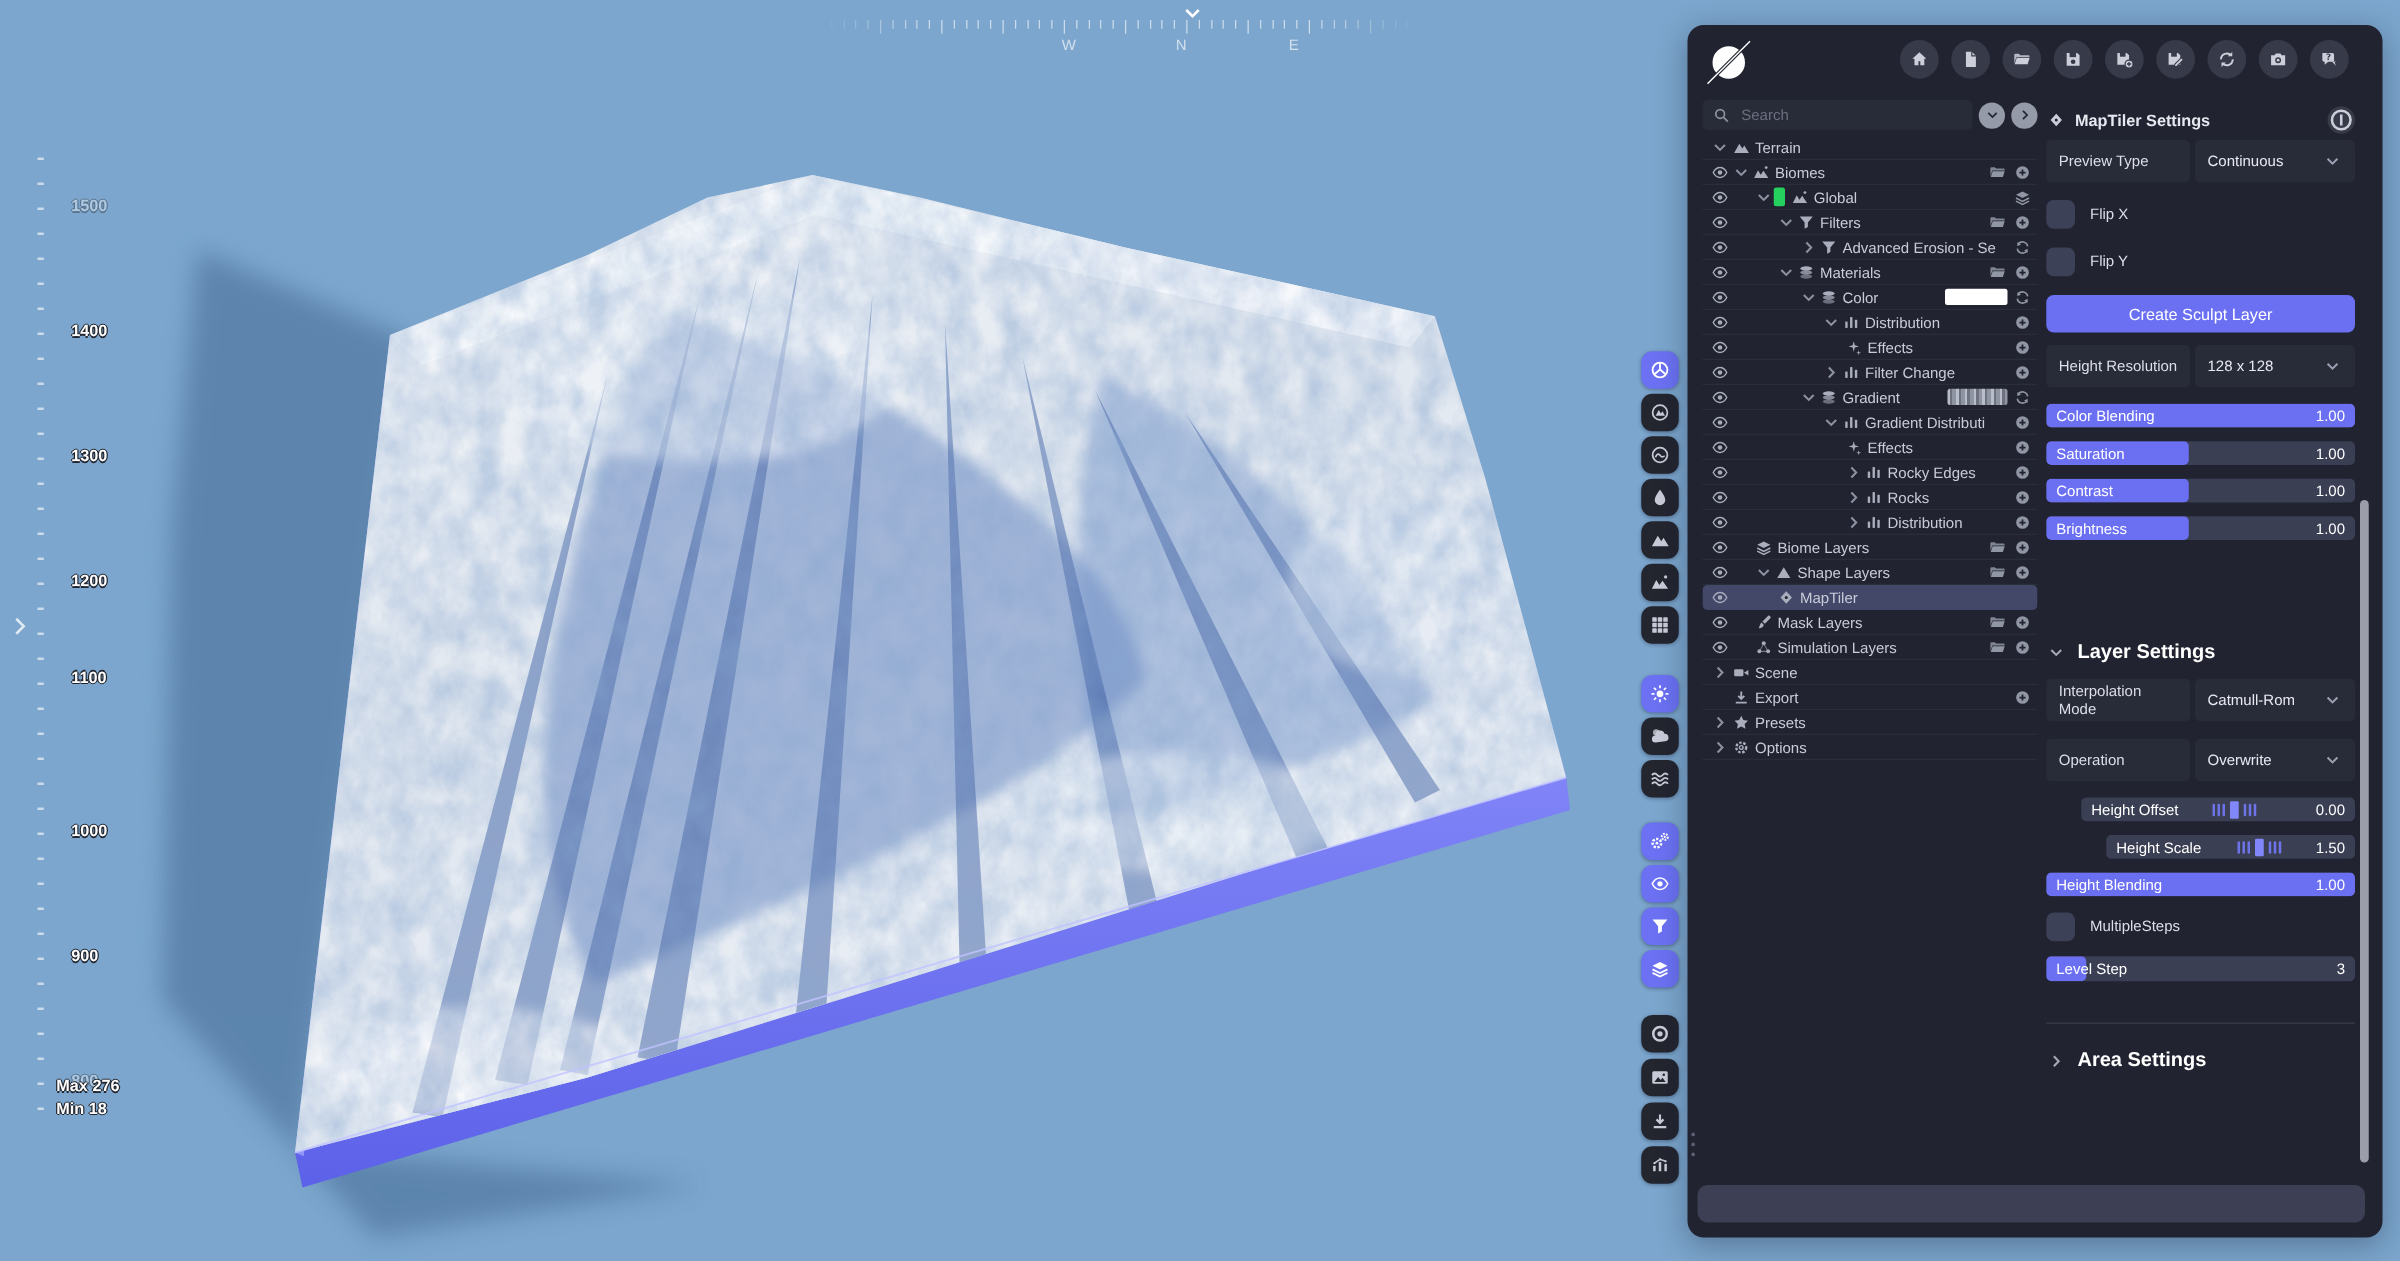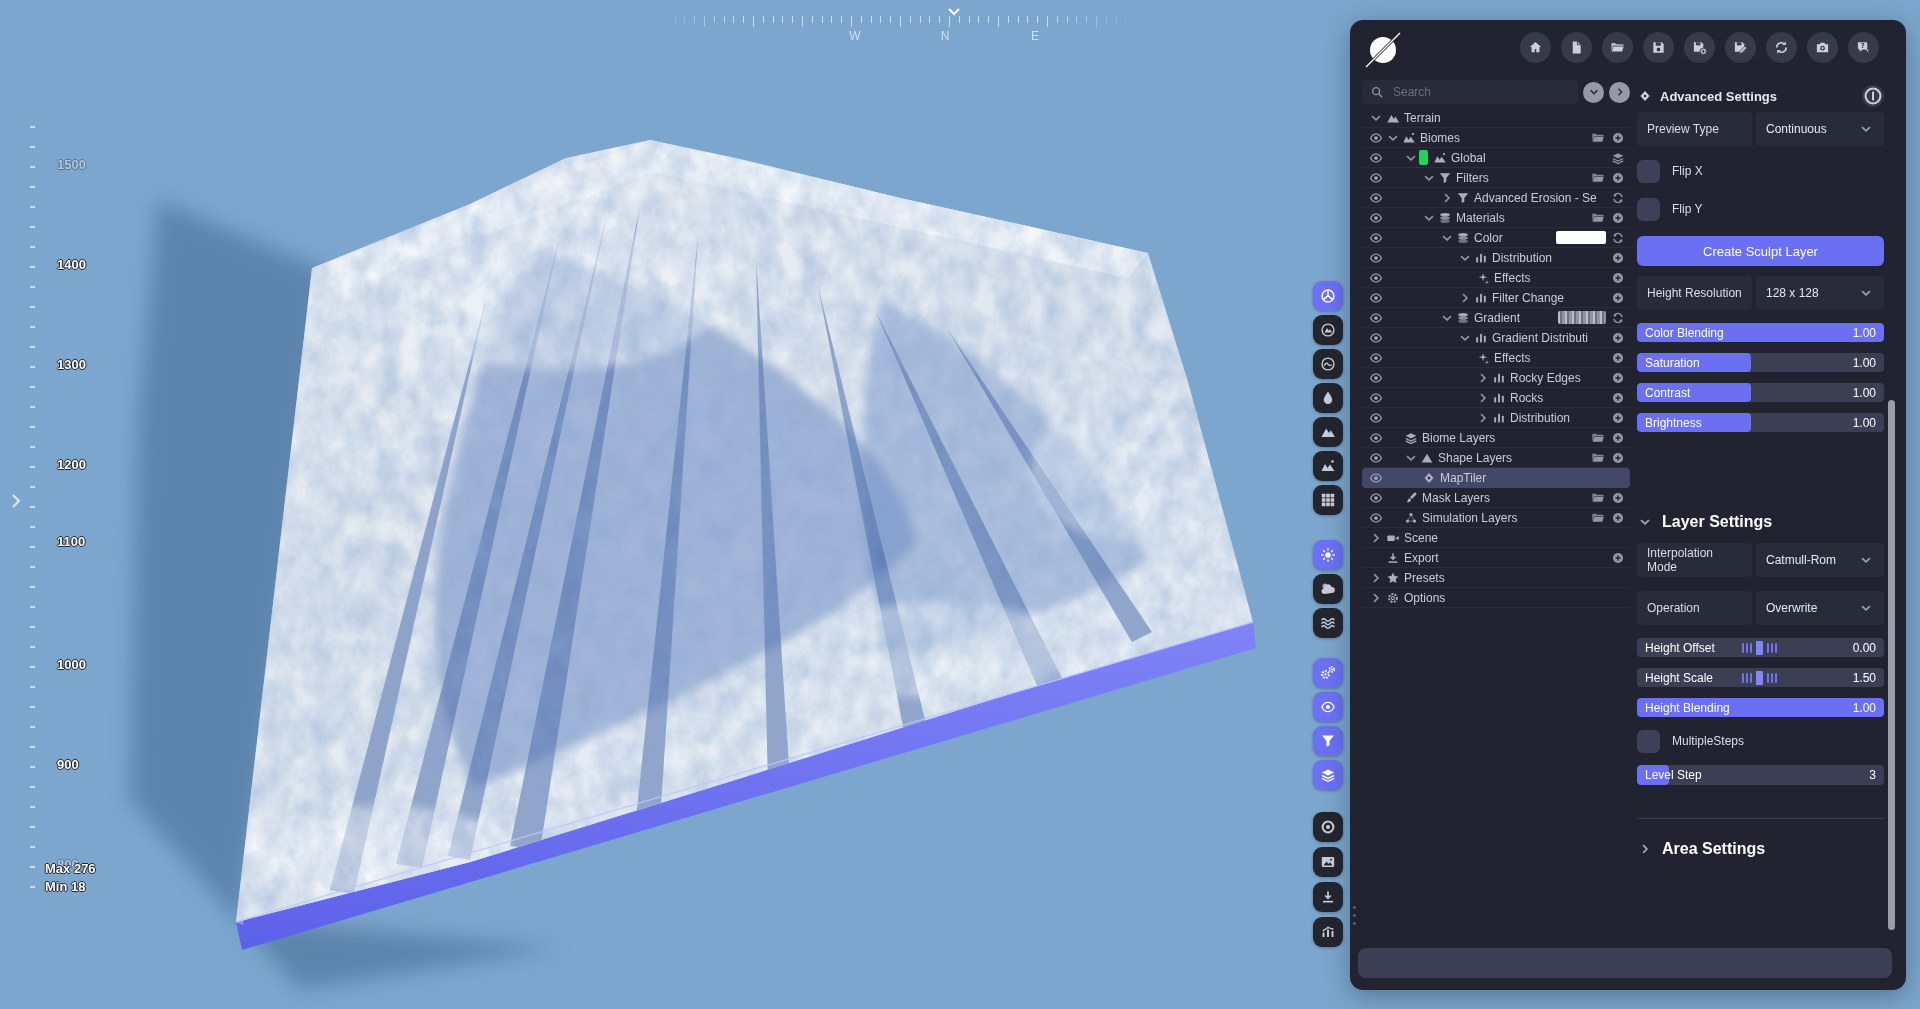--- a/index.html
+++ b/index.html
@@ -1311,21 +1311,21 @@
 
   <div id="set-col">
 
     <div class="set-head">
       <span class="icon" style="color:#ccced9;">
           <svg viewBox="0 0 16 16">
             <path d="M8 2.2 13.2 8 8 13.8 2.8 8Z" fill="currentColor"></path>
             <circle cx="8" cy="8" r="1.4" fill="#212330"></circle>
           </svg>
         </span>
-      <span class="ttl">Advanced Settings</span>
+      <span class="ttl">MapTiler Settings</span>
       <span class="togglec">
           <svg viewBox="0 0 16 16">
             <circle cx="8" cy="8" r="5.4" fill="none" stroke="currentColor" stroke-width="1.5"></circle>
             <path d="M8 4.8v6.4" stroke="currentColor" stroke-width="1.5"></path>
           </svg>
         </span>
     </div>
 
     <div class="selrow" style="margin-bottom:13px;">
       <div class="lbox">Preview Type</div>
@@ -1410,34 +1410,34 @@
       <div class="vbox">
         <span>Overwrite</span>
         <span class="cd icon">
             <svg viewBox="0 0 16 16">
               <path d="M3.5 5.8l4.5 4.4 4.5-4.4" fill="none" stroke="currentColor" stroke-width="1.9"></path>
             </svg>
           </span>
       </div>
     </div>
 
-    <div class="srow" style="margin-bottom:11px;">
+    <div class="srow" style="margin-bottom:11px;margin-left:28px;">
       <span class="slab">Height Offset</span>
       <span class="scrub">
           <i></i>
           <i></i>
           <i></i>
           <i class="mid"></i>
           <i></i>
           <i></i>
           <i></i>
         </span>
       <span class="sval">0.00</span>
     </div>
-    <div class="srow" style="margin-bottom:11px;">
+    <div class="srow" style="margin-bottom:11px;margin-left:48px;">
       <span class="slab">Height Scale</span>
       <span class="scrub">
           <i></i>
           <i></i>
           <i></i>
           <i class="mid"></i>
           <i></i>
           <i></i>
           <i></i>
         </span>

